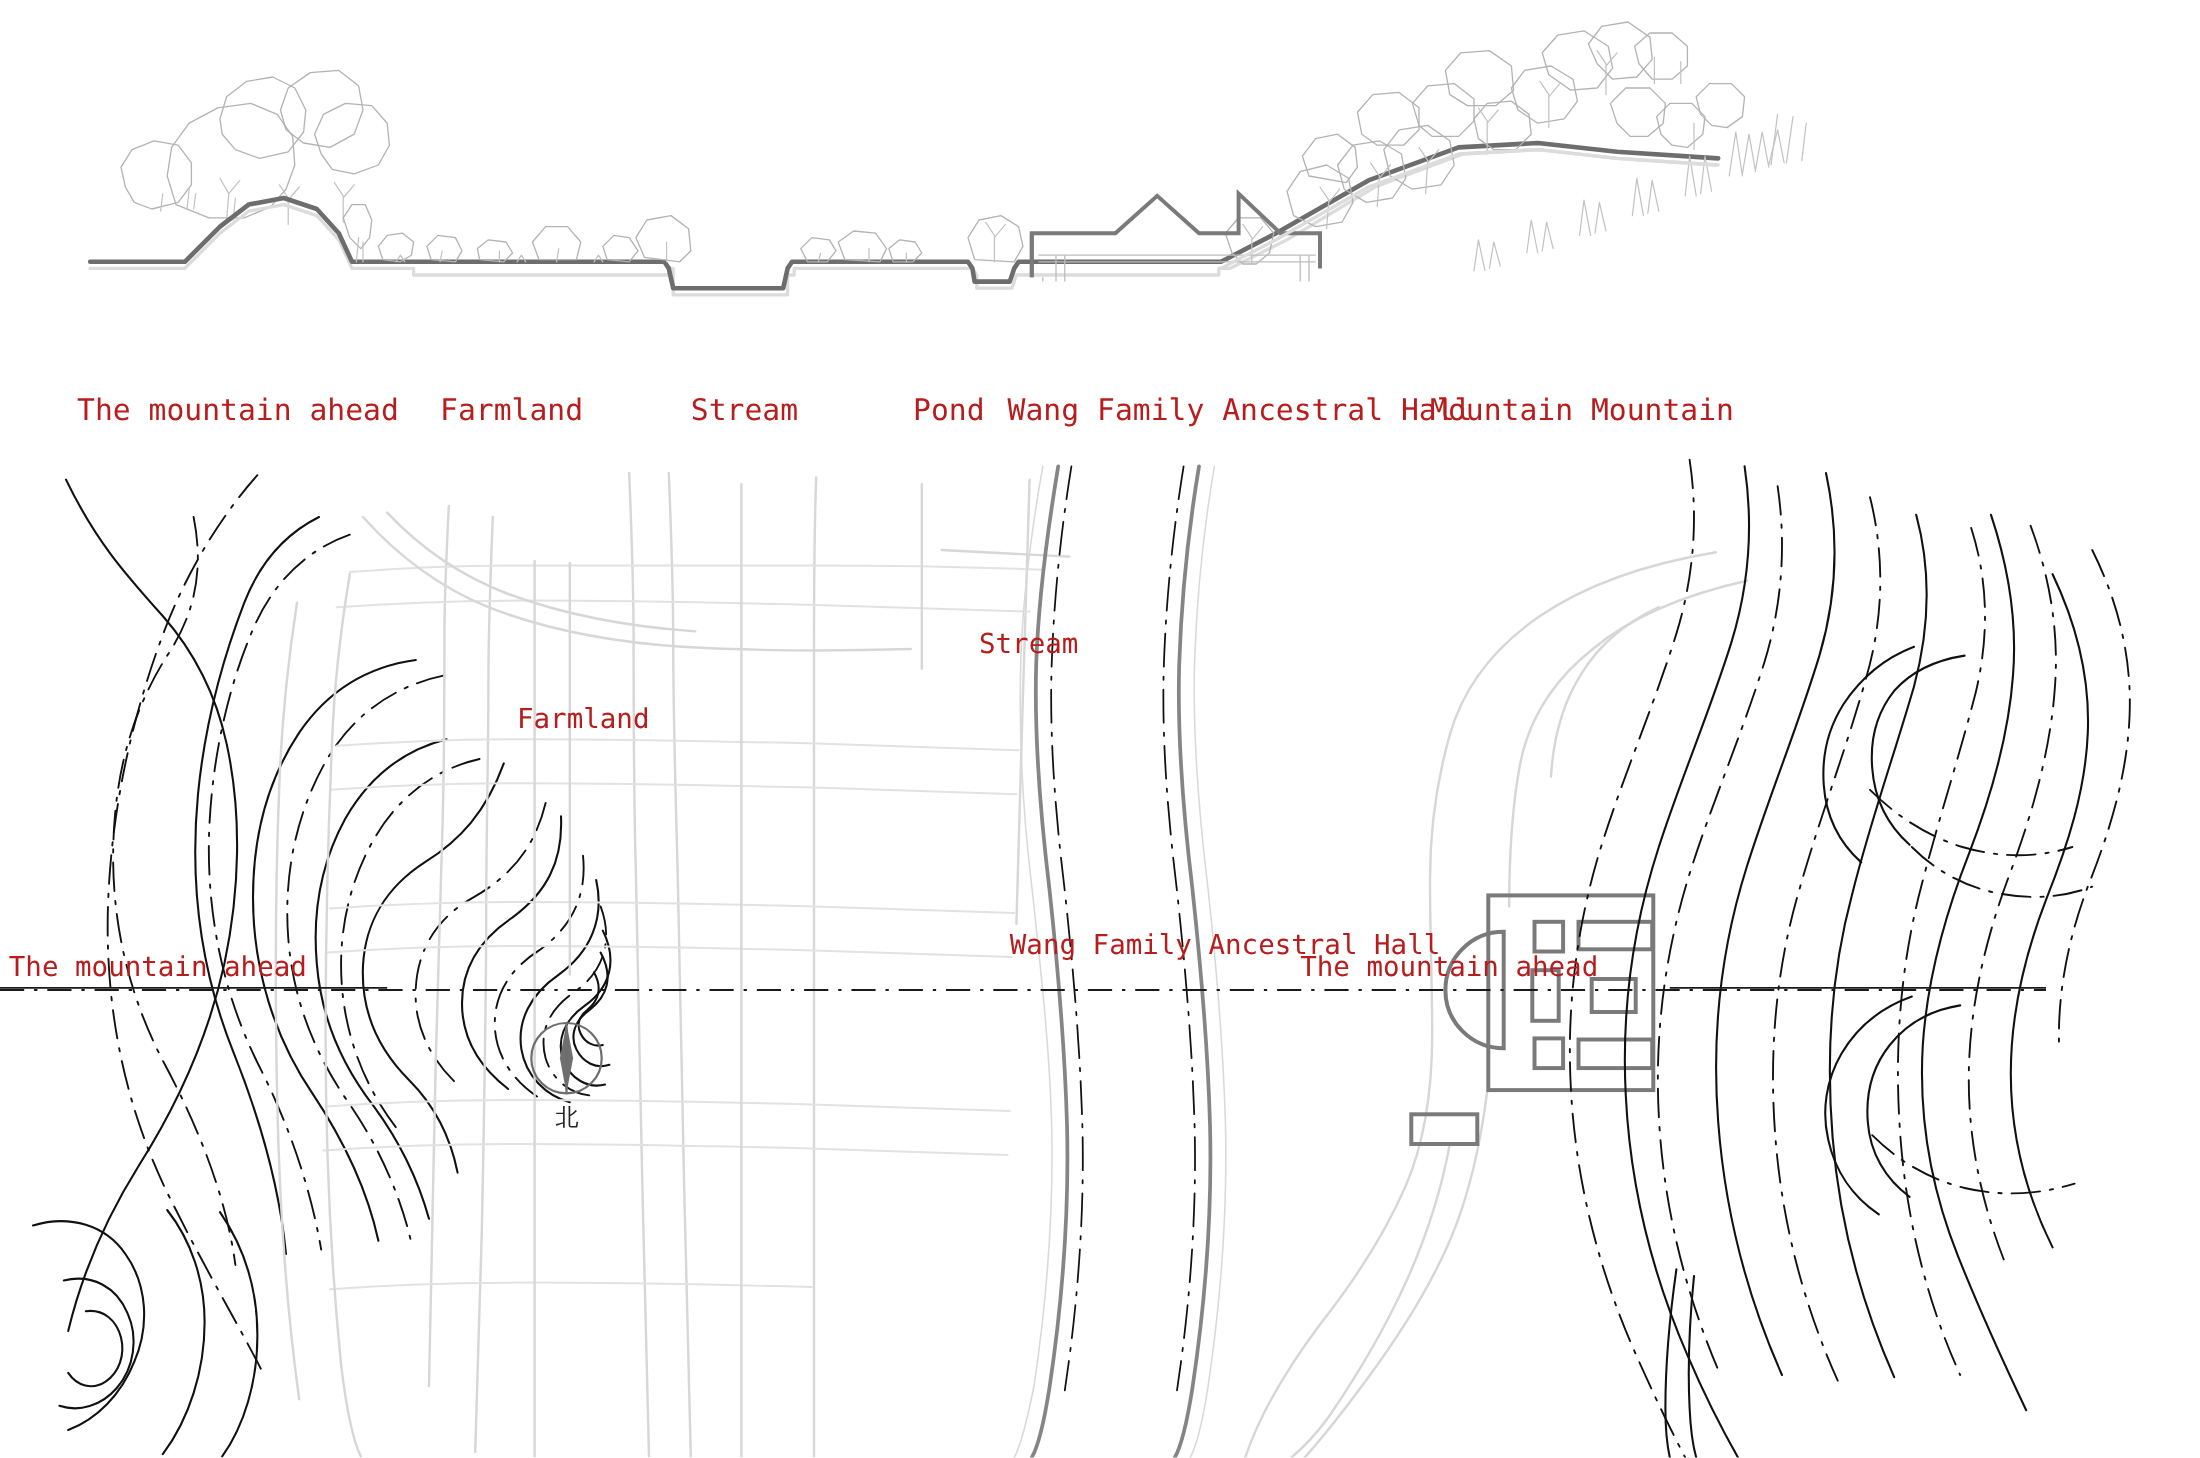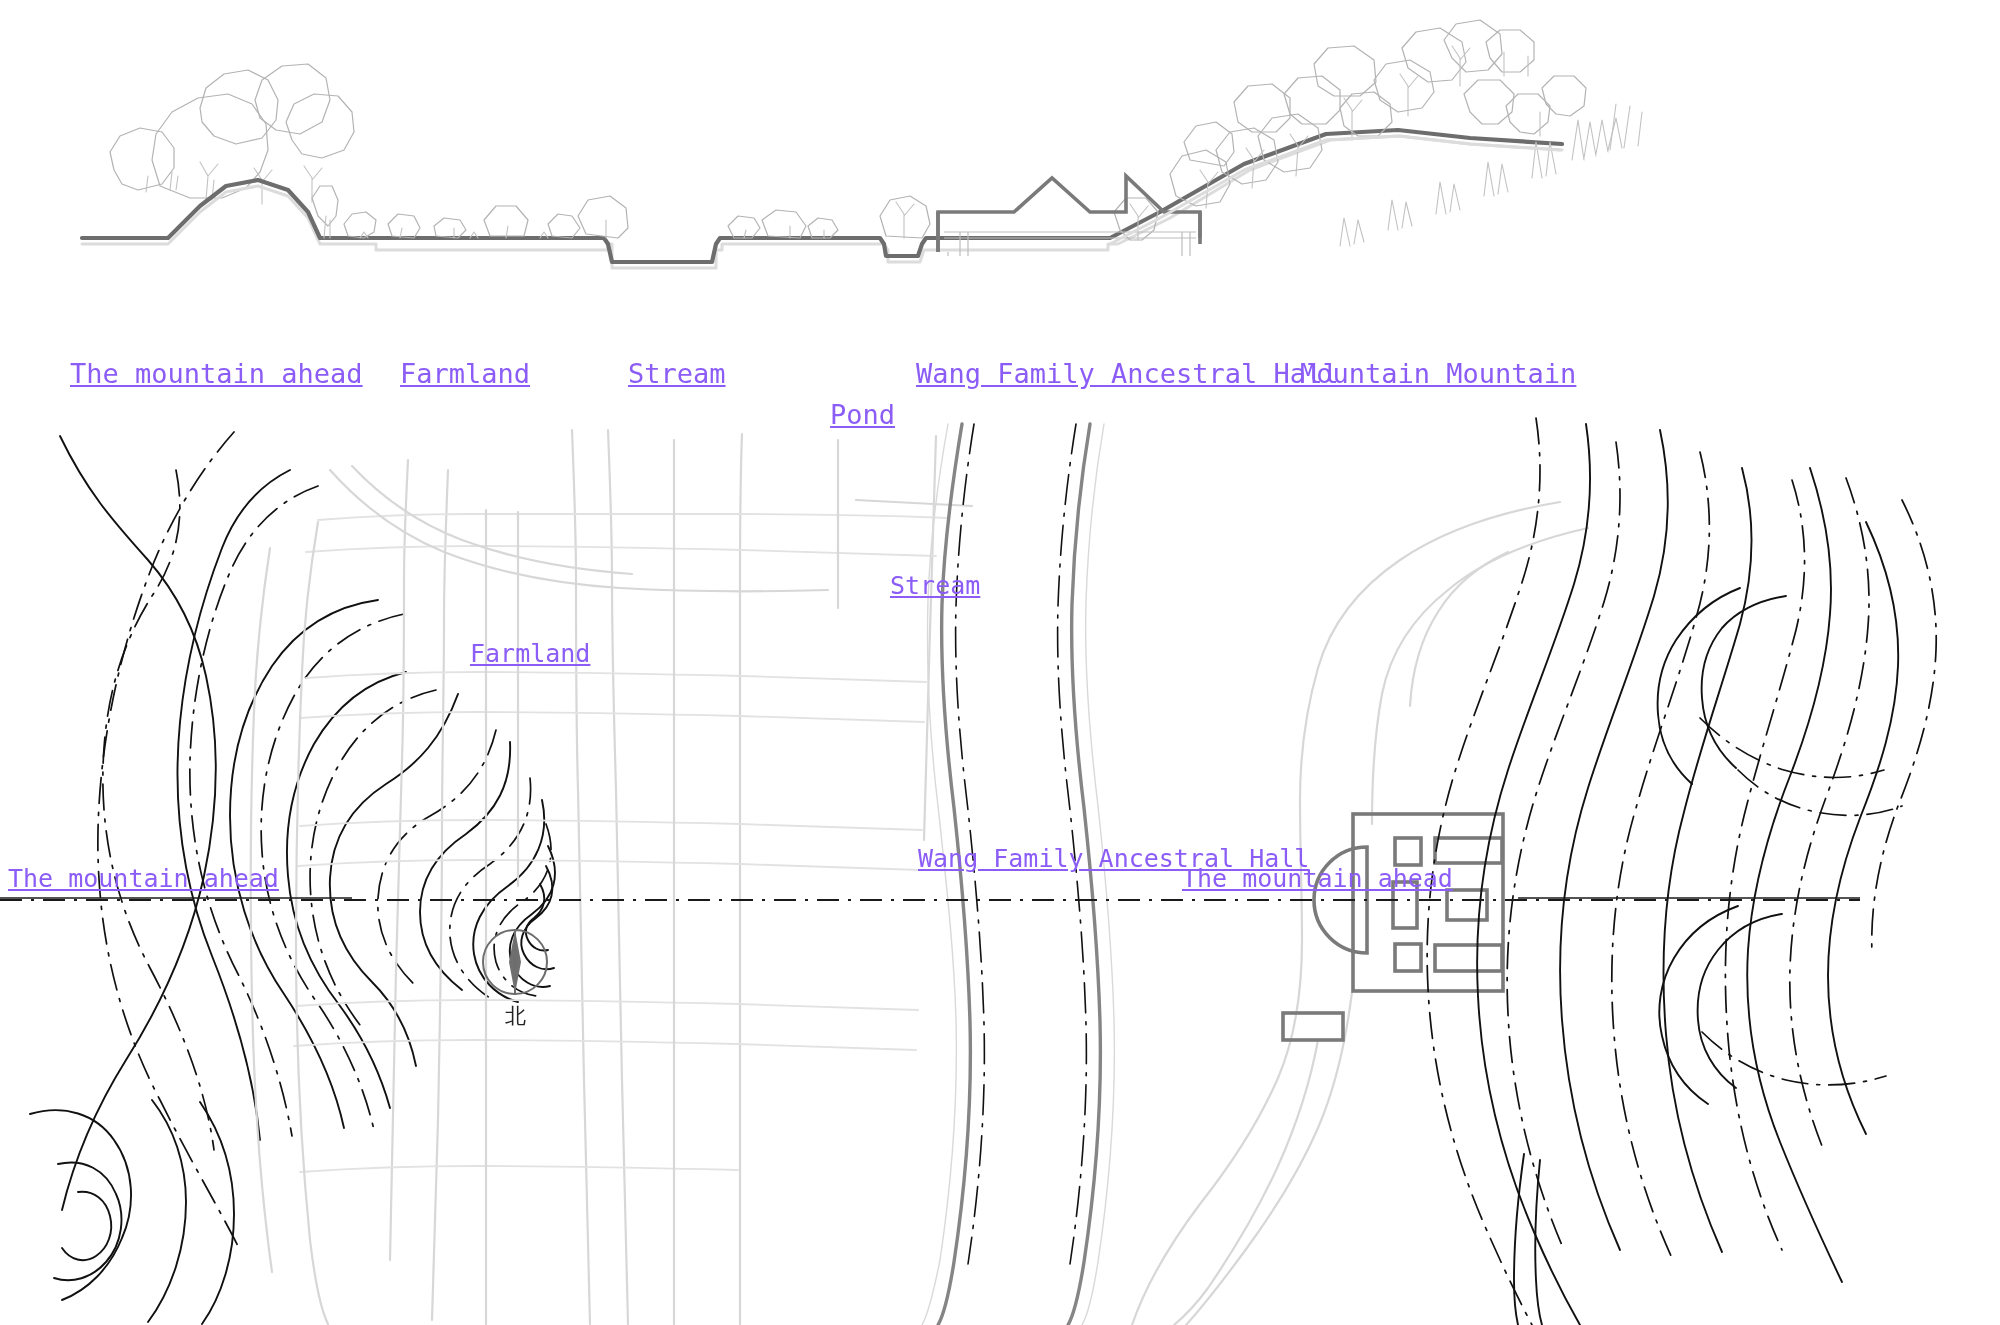--- a/index.html
+++ b/index.html
@@ -26,24 +26,23 @@
     top: 0;
     left: 0;
     width: 2000px;
     height: 1325px;
   }
   .lbl {
     position: absolute;
     font-family: "DejaVu Sans Mono", "Liberation Mono", monospace;
     font-size: 27px;
     letter-spacing: 0px;
-    color: #8b5cf6;
+    color: #b91c1c;
     white-space: nowrap;
     line-height: 1;
-    text-decoration: underline;
   }
   .lbl-plan {
     font-size: 25px;
   }
   .north-char {
     position: absolute;
     font-family: "DejaVu Sans", "Liberation Sans", sans-serif;
     font-size: 21px;
     color: #222;
     white-space: nowrap;
@@ -394,21 +393,21 @@
         <path class="nfill" d="M515 930 L509 962 L515 994 L521 962 Z"></path>
         <path class="nring" d="M515 930 L515 994" stroke-width="1.1"></path>
       </g>
 
     </g>
   </svg>
 
   <div class="lbl" style="left:70px;  top:360px;">The mountain ahead</div>
   <div class="lbl" style="left:400px; top:360px;">Farmland</div>
   <div class="lbl" style="left:628px; top:360px;">Stream</div>
-  <div class="lbl" style="left:830px; top:360px;margin-top:41px;">Pond</div>
+  <div class="lbl" style="left:830px; top:360px;">Pond</div>
   <div class="lbl" style="left:916px; top:360px;">Wang Family Ancestral Hall</div>
   <div class="lbl" style="left:1300px;top:360px;">Mountain Mountain</div>
 
   <div class="lbl lbl-plan" style="left:8px;   top:866px;">The mountain ahead</div>
   <div class="lbl lbl-plan" style="left:470px; top:641px;">Farmland</div>
   <div class="lbl lbl-plan" style="left:890px; top:573px;">Stream</div>
   <div class="lbl lbl-plan" style="left:1182px;top:866px;">The mountain ahead</div>
   <div class="lbl lbl-plan" style="left:918px; top:846px;">Wang Family Ancestral Hall</div>
 
   <div class="north-char" style="left:505px; top:1002px;">北</div>

